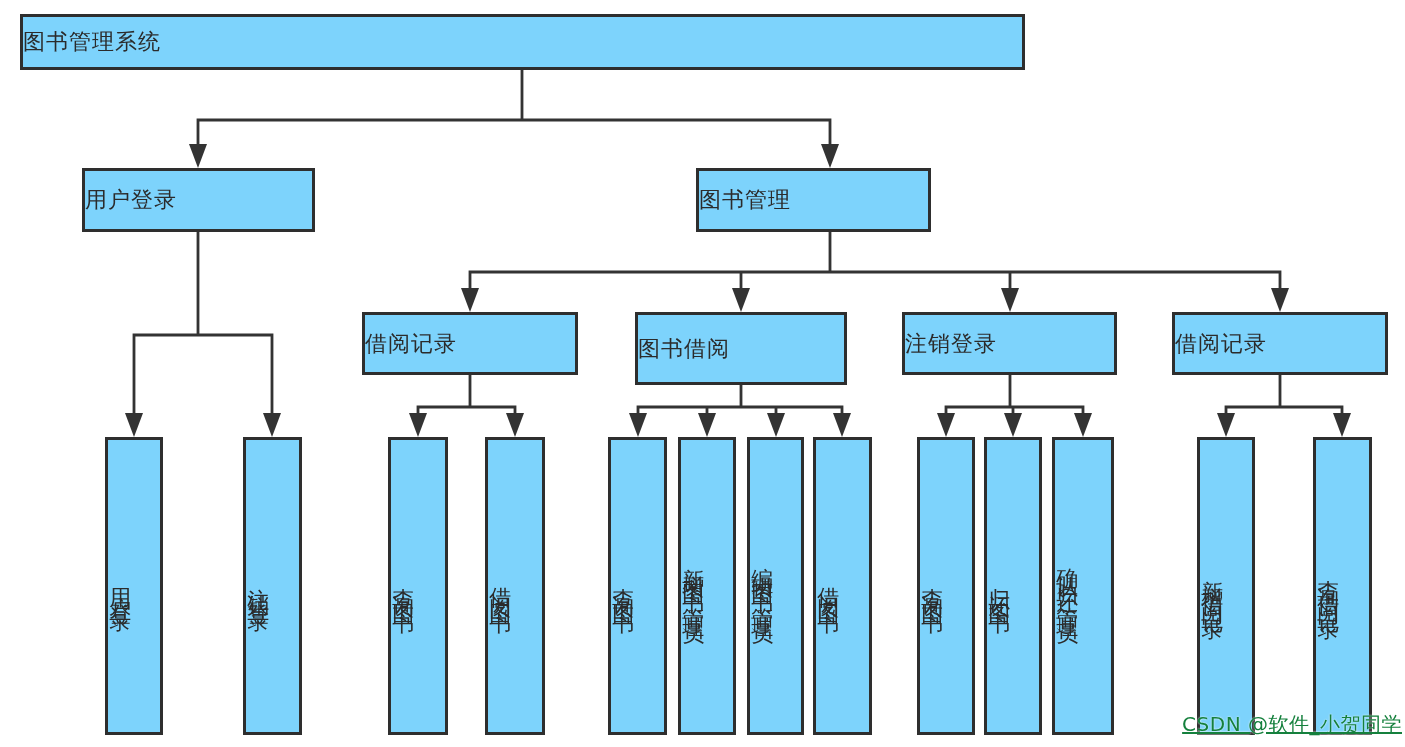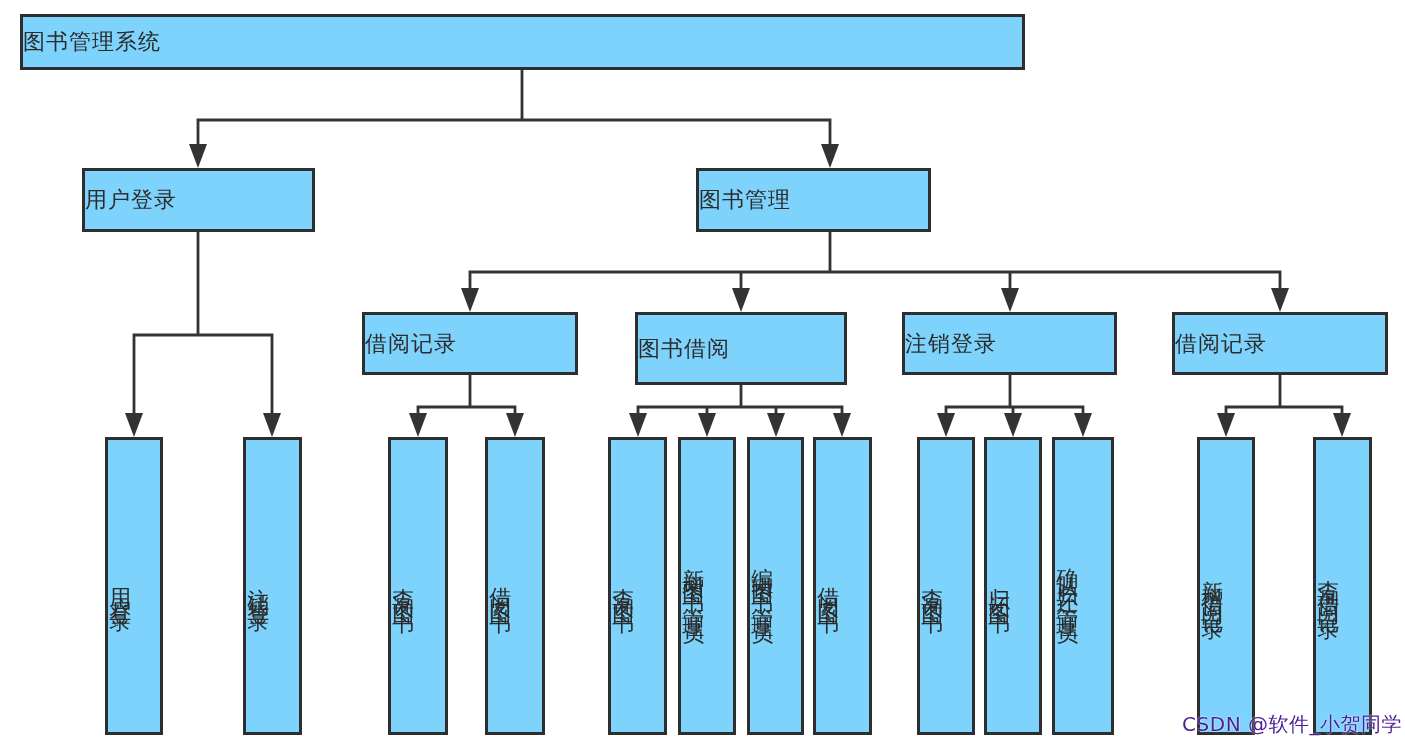--- a/index.html
+++ b/index.html
@@ -36,23 +36,24 @@
     color:#2b2b2b;
     white-space:nowrap;
   }
   .watermark{
     position:absolute;
     z-index:3;
     right:3px;
     top:711px;
     font-size:20px;
     letter-spacing:0.5px;
-    color:#4c1d95;
+    color:#15803d;
     text-shadow:0 0 2px #ffffff;
     white-space:nowrap;
+    text-decoration:underline;
   }
 </style>
 </head>
 <body>
 
 <div id="stage">
 
   <svg id="wires" width="1405" height="747" viewBox="0 0 1405 747">
     <path fill="none" stroke="#333333" stroke-width="2.8" stroke-linecap="square" d="
       M522 70 V120 M198 120 H830 M198 120 V148 M830 120 V148

